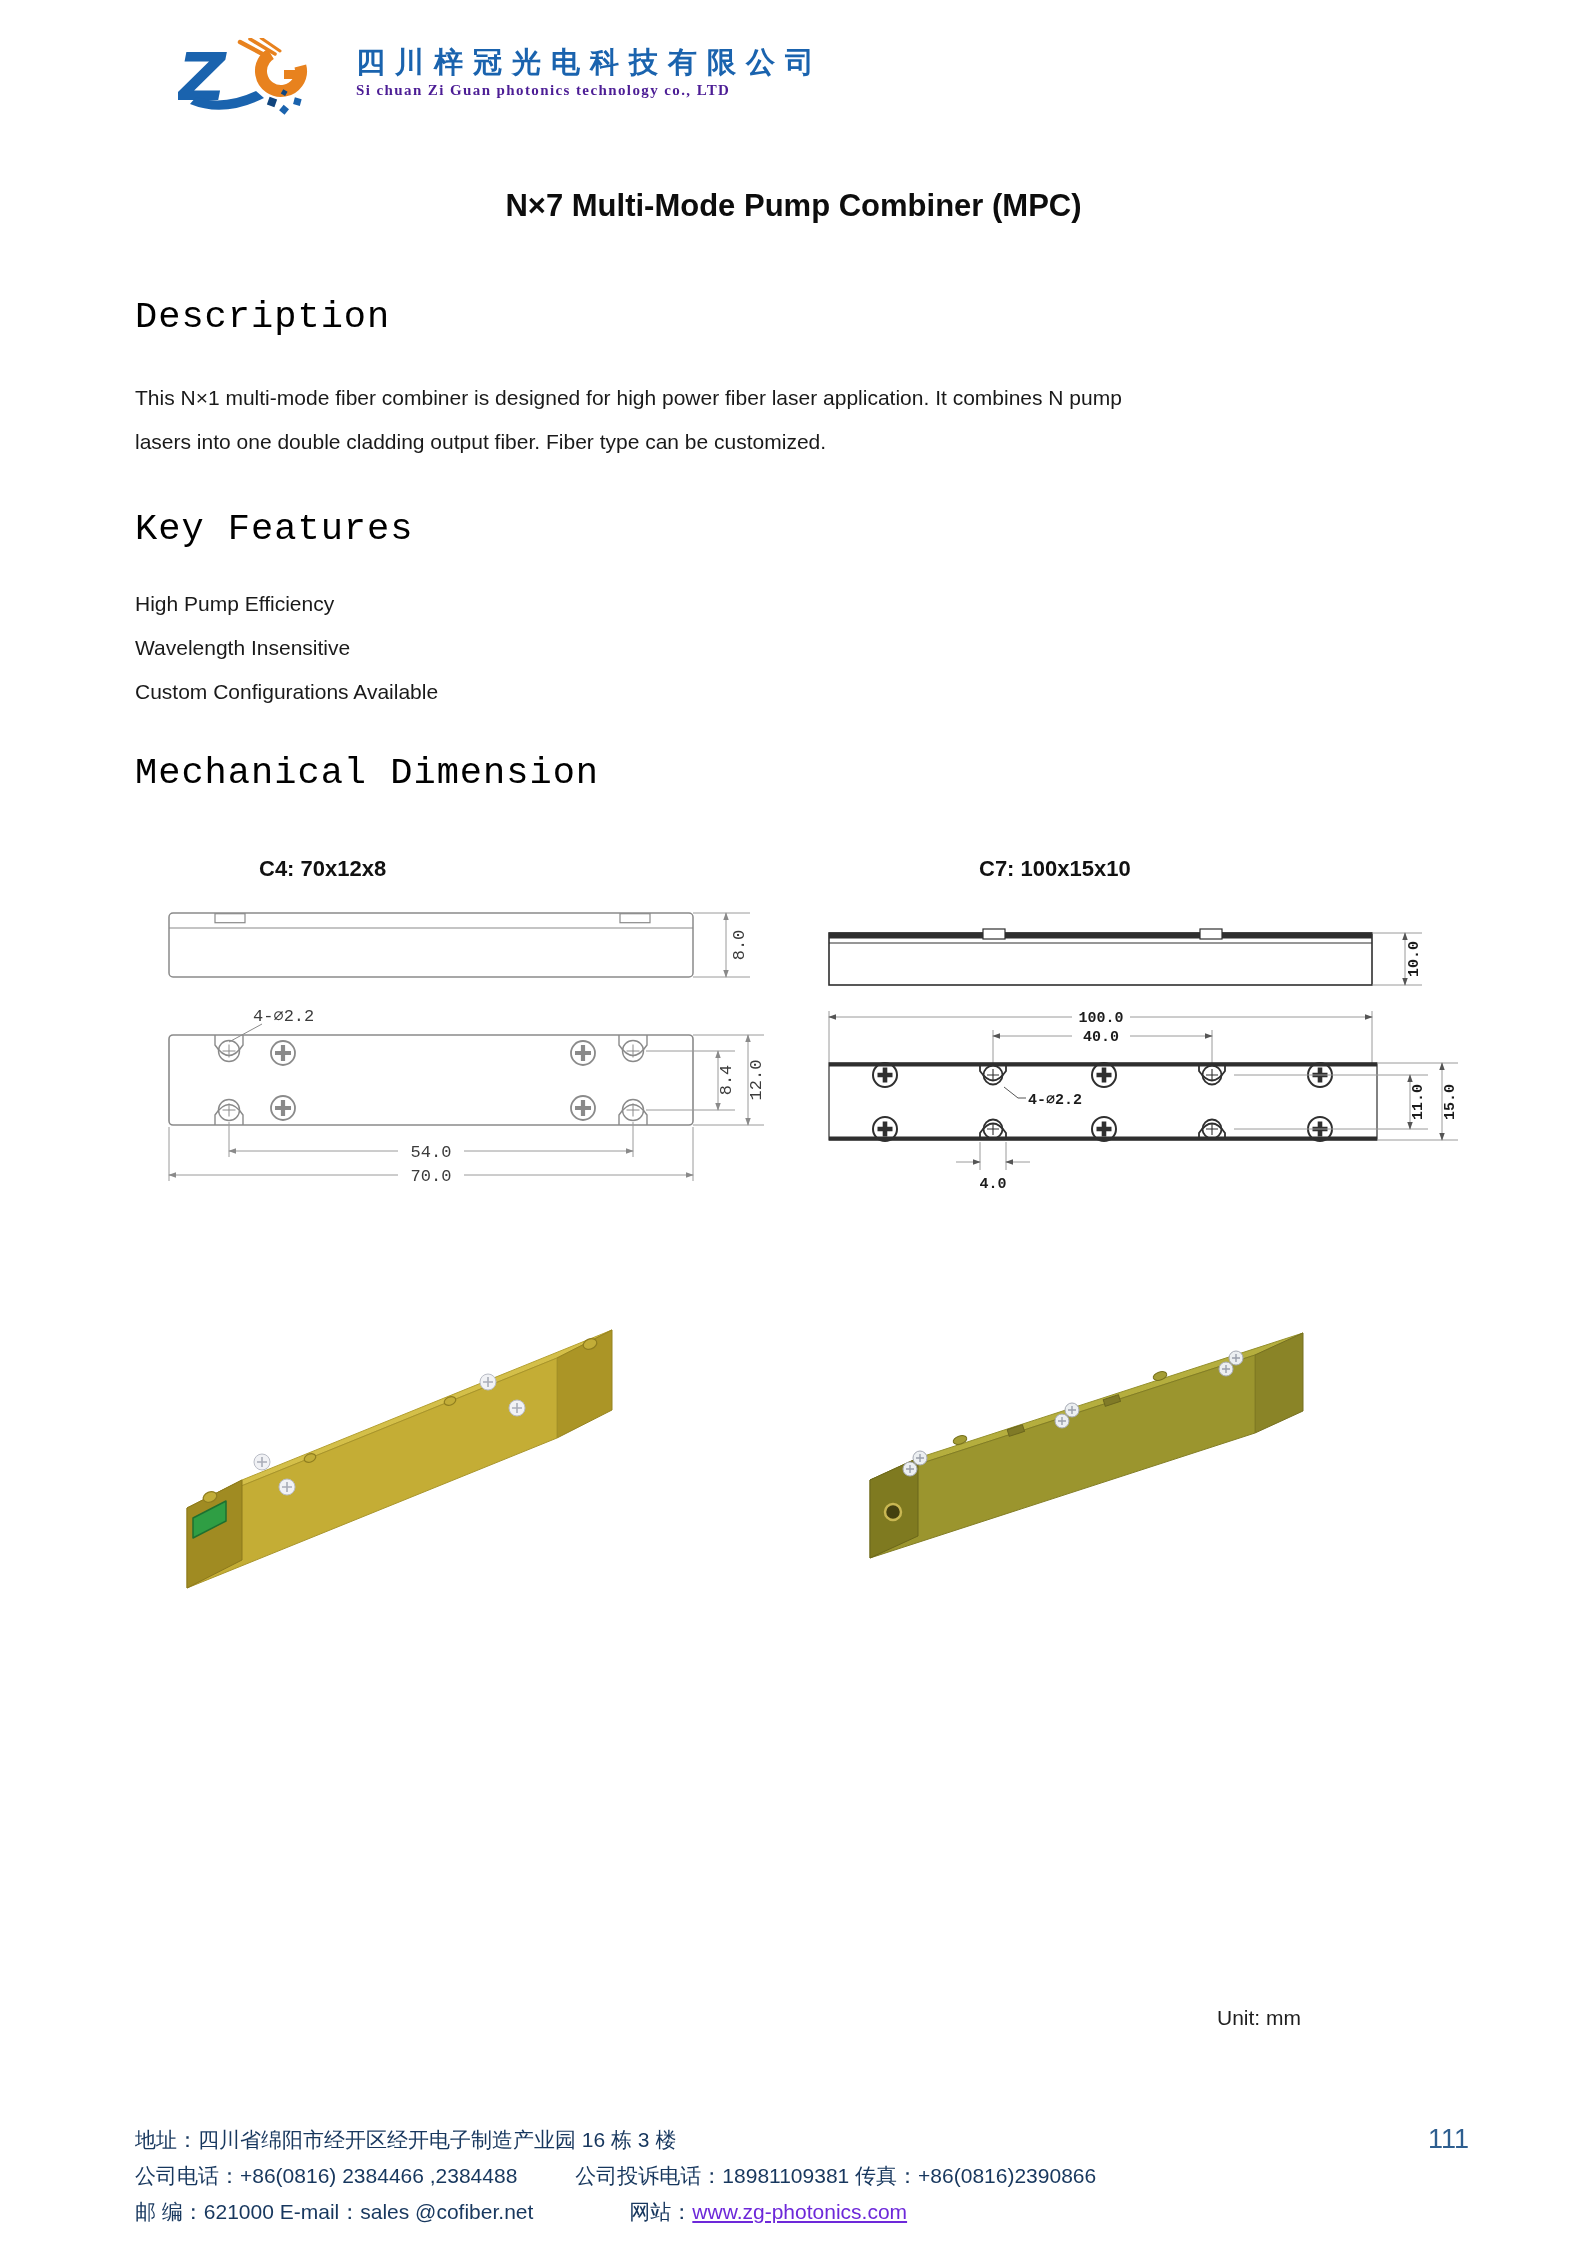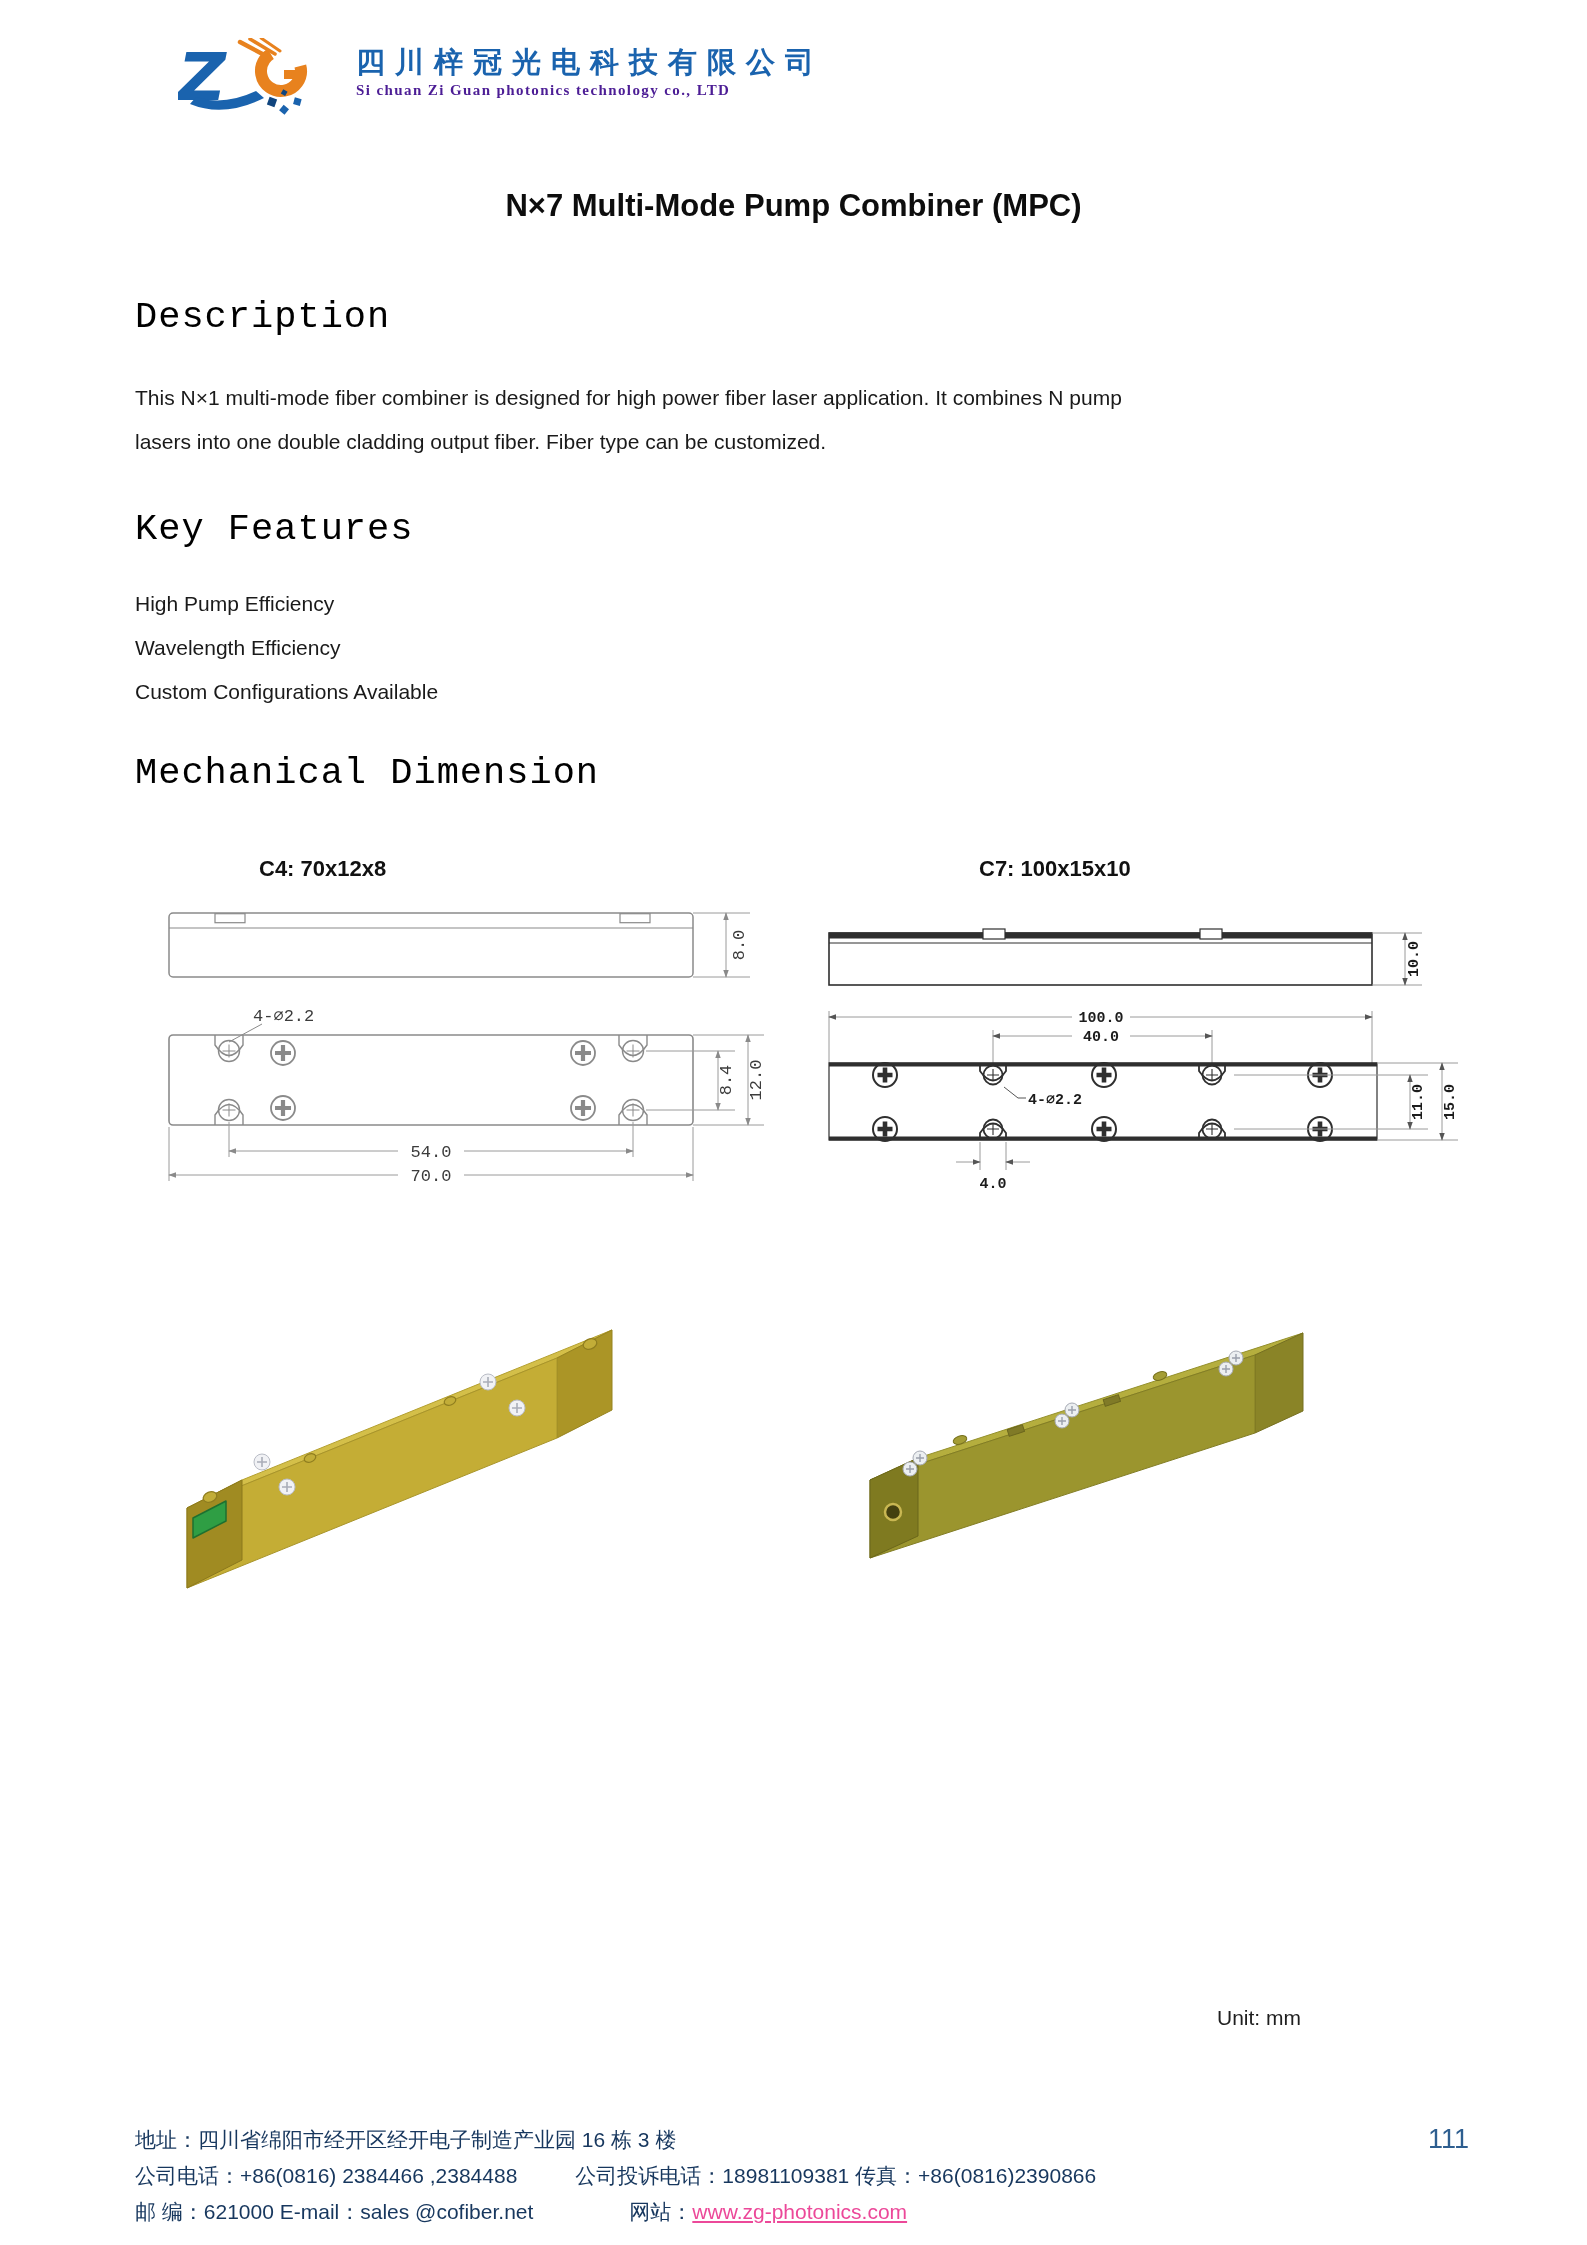--- a/index.html
+++ b/index.html
@@ -20,21 +20,21 @@
   .body-line{position:absolute;left:135px;font-size:21px;color:#1a1a1a;white-space:nowrap;}
   
   .drawing-label{font-family:"Liberation Sans",sans-serif;font-size:22px;font-weight:bold;fill:#111;}
   svg text.dim-c4{font-family:"Liberation Mono",monospace;font-size:17px;fill:#3c3c3c;}
   svg text.dim-c7{font-family:"Liberation Mono",monospace;font-size:15px;font-weight:bold;fill:#1c1c1c;}
   .abs{position:absolute;}
   
   .unit-note{position:absolute;left:1217px;top:2006px;font-size:21px;color:#1f1f1f;}
   .footer-line{position:absolute;left:135px;font-size:21px;color:#17375e;white-space:nowrap;}
   .footer-line .gap{display:inline-block;width:58px;}
-  .website-link{color:#ec4899;text-decoration:underline;cursor:pointer;}
+  .website-link{color:#6d28d9;text-decoration:underline;cursor:pointer;}
   .page-number{position:absolute;left:1428px;top:2124px;font-size:27px;color:#2e5e8f;}
 </style>
 </head>
 <body>
 
 <div class="page">
 
   <div class="logo-row">
     <svg class="logo-mark" viewBox="0 0 148 80">
       <text x="0" y="62" font-family="DejaVu Sans, sans-serif" font-size="66" font-weight="bold" font-style="italic" fill="#1a63ae">Z</text>
@@ -60,21 +60,21 @@
   </div>
 
   <div class="page-title">N×7 Multi-Mode Pump Combiner (MPC)</div>
 
   <div class="sec-heading" style="top:296px;">Description</div>
   <div class="body-line" style="top:386px;">This N×1 multi-mode fiber combiner is designed for high power fiber laser application. It combines N pump</div>
   <div class="body-line" style="top:430px;">lasers into one double cladding output fiber. Fiber type can be customized.</div>
 
   <div class="sec-heading" style="top:508px;">Key Features</div>
   <div class="body-line" style="top:592px;">High Pump Efficiency</div>
-  <div class="body-line" style="top:636px;">Wavelength Efficiency</div>
+  <div class="body-line" style="top:636px;">Wavelength Insensitive</div>
   <div class="body-line" style="top:680px;">Custom Configurations Available</div>
 
   <div class="sec-heading" style="top:752px;">Mechanical Dimension</div>
 
   <svg class="abs" style="left:150px;top:840px;" width="640" height="360" viewBox="0 0 640 360">
     <defs>
       <marker id="c4ar" viewBox="0 0 10 10" refX="9" refY="5" markerWidth="8" markerHeight="8" orient="auto-start-reverse">
         <path d="M0,1.5 L10,5 L0,8.5 z" fill="#8a8a8a"></path>
       </marker>
     </defs>

